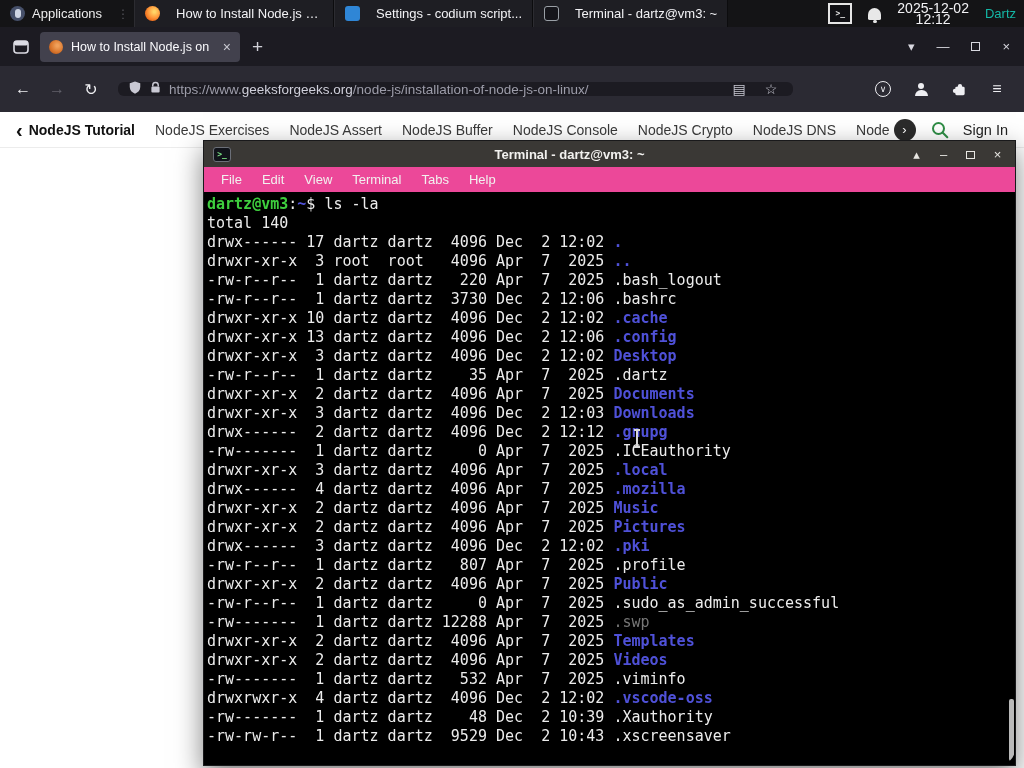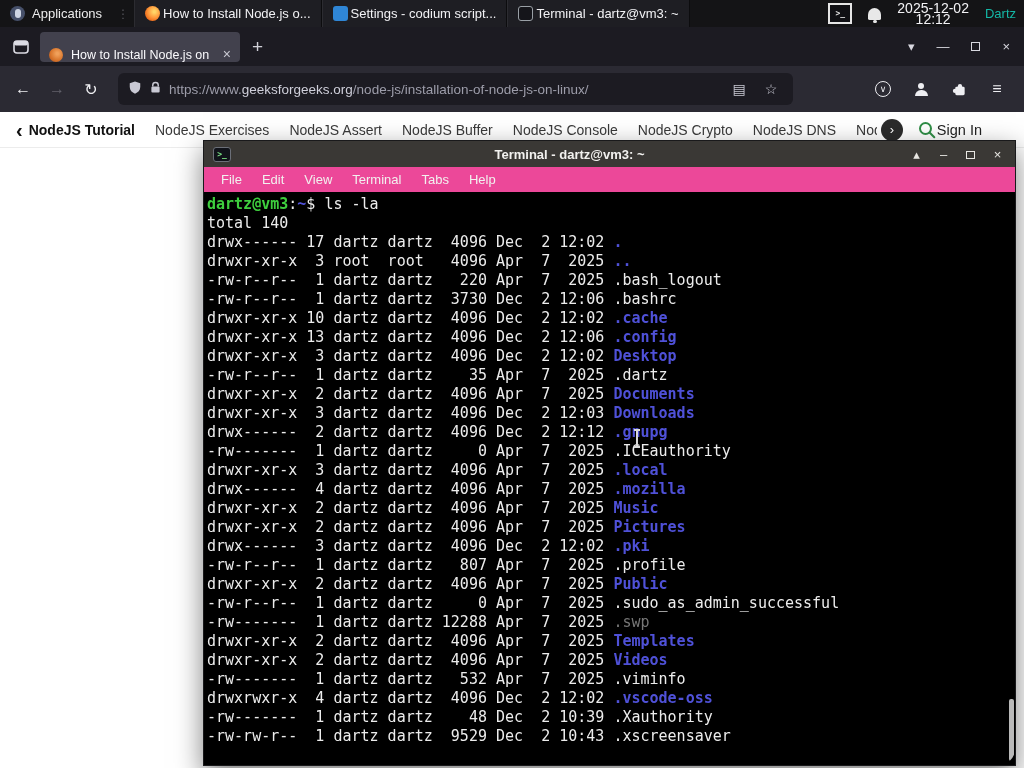--- a/index.html
+++ b/index.html
@@ -6,67 +6,67 @@
   html,body{width:1024px;height:768px;background:#fff;}
   .screen{position:relative;width:1024px;height:768px;overflow:hidden;background:#fff;font-family:"Liberation Sans",sans-serif;}
 
   
   .panel{position:absolute;top:0;left:0;right:0;height:27px;background:#141416;display:flex;align-items:center;color:#ececec;font-size:13px;z-index:40;}
   .apps-btn{display:flex;align-items:center;gap:7px;padding:0 10px;height:100%;}
   .apps-icon{width:15px;height:15px;border-radius:50%;background:#46506a;position:relative;flex:0 0 auto;}
   .apps-icon::after{content:'';position:absolute;left:4.5px;top:3px;width:6px;height:9px;border-radius:3px;background:#cfd6e4;}
   .panel-divider{color:#55555c;font-size:12px;padding:0 5px;}
   .task-list{display:flex;height:100%;}
-  .task-btn{display:flex;align-items:center;gap:3px;padding:0 10px;height:100%;background:#1e1e23;border-left:1px solid #2c2c31;border-right:1px solid #0c0c0e;max-width:200px;}
+  .task-btn{display:flex;align-items:center;gap:16px;padding:0 10px;height:100%;background:#1e1e23;border-left:1px solid #2c2c31;border-right:1px solid #0c0c0e;max-width:200px;}
   .task-label{white-space:nowrap;overflow:hidden;text-overflow:ellipsis;max-width:155px;font-size:13px;color:#f2f2f5;}
   .task-ico{width:15px;height:15px;border-radius:50%;flex:0 0 auto;}
   .task-ico.firefox{background:radial-gradient(circle at 62% 38%,#ffd567 8%,#ff9a3c 45%,#e3590f 85%);}
   .task-ico.codium{border-radius:3px;background:#2f86d6;}
   .task-ico.terminal{border-radius:3px;background:#15151a;border:1px solid #9aa0a6;}
   .panel-right{margin-left:auto;display:flex;align-items:center;gap:16px;padding-right:8px;}
   .tray-term{width:24px;height:21px;border:2px solid #e6e6e6;background:#101014;color:#e6e6e6;font:bold 8px "DejaVu Sans Mono",monospace;display:flex;align-items:center;justify-content:center;}
   .bell{width:13px;height:12px;background:#e8e8e8;border-radius:7px 7px 2px 2px;position:relative;display:inline-block;}
   .bell::after{content:'';position:absolute;left:4.5px;bottom:-3.5px;width:4px;height:3.5px;border-radius:50%;background:#e8e8e8;}
   .clock{font-size:14px;line-height:11px;text-align:center;color:#f2f2f5;}
   .panel-user{font-size:13px;color:#14b8a6;}
 
   
   .browser{position:absolute;top:27px;left:0;width:1024px;bottom:0;background:#fff;}
   .tabbar{height:39px;background:#1c1b22;display:flex;align-items:center;padding:0 8px;color:#dcdce4;}
   .fxview{width:26px;height:26px;display:flex;align-items:center;justify-content:center;border-radius:4px;}
-  .tab{display:flex;align-items:flex-end;gap:8px;width:200px;height:30px;background:#42414d;border-radius:4px;padding:0 9px;margin-left:6px;font-size:12.5px;color:#fbfbfe;}
+  .tab{display:flex;align-items:center;gap:8px;width:200px;height:30px;background:#42414d;border-radius:4px;padding:0 9px;margin-left:6px;font-size:12.5px;color:#fbfbfe;}
   .favicon{width:14px;height:14px;border-radius:50%;background:radial-gradient(circle at 60% 40%,#f0a05a 10%,#d9762c 55%,#b3541a 90%);flex:0 0 auto;}
   .tab-title{flex:1;white-space:nowrap;overflow:hidden;}
   .tab-close{color:#c9c9d2;font-size:14px;padding-left:2px;}
   .newtab{font-size:19px;color:#d0d0d8;padding:0 12px;}
   .tab-right{margin-left:auto;display:flex;align-items:center;gap:22px;padding-right:6px;font-size:13px;color:#d8d8e0;}
   .sq{display:inline-block;width:9px;height:9px;border:1.5px solid #d8d8e0;}
 
   .navbar{height:46px;background:#2b2a33;display:flex;align-items:center;padding:0 8px;gap:4px;}
   .nb-ic{min-width:30px;height:28px;display:flex;align-items:center;justify-content:center;color:#eeeef2;font-size:16px;border-radius:4px;}
   .nb-ic.small{min-width:24px;font-size:14px;color:#c9c9d4;}
   .nb-ic.dim{color:#62616b;}
-  .urlbar{width:675px;height:32px;background:#1c1b22;border-radius:6px;display:flex;align-items:center;gap:8px;padding:0 10px;margin-left:8px;}
+  .urlbar{width:675px;height:14px;background:#1c1b22;border-radius:6px;display:flex;align-items:center;gap:8px;padding:0 10px;margin-left:8px;}
   .url{flex:1;font-size:13.5px;color:#9d9daa;white-space:nowrap;overflow:hidden;}
   .url-domain{color:#cfcfda;}
   .nav-right{margin-left:auto;display:flex;align-items:center;gap:8px;padding-right:4px;}
   .pocket{width:16px;height:16px;border:1.5px solid #eeeef2;border-radius:50%;font-size:9px;display:flex;align-items:center;justify-content:center;color:#eeeef2;}
   .person{width:13px;height:13px;position:relative;display:inline-block;}
   .person::before{content:'';position:absolute;top:0;left:3.5px;width:6px;height:6px;border-radius:50%;background:#eeeef2;}
   .person::after{content:'';position:absolute;bottom:0;left:0;width:13px;height:6px;border-radius:6px 6px 0 0;background:#eeeef2;}
 
   
   .gfg{height:36px;background:#fff;display:flex;align-items:center;padding:0 16px;border-bottom:1px solid #ececec;color:#333;}
   .gfg-back{font-size:20px;font-weight:bold;color:#111;margin-right:6px;line-height:1;}
   .gfg-items{display:flex;align-items:center;gap:20px;overflow:hidden;}
   .nav-item{font-size:14px;color:#3a3a3a;white-space:nowrap;}
   .nav-item.primary{font-weight:bold;color:#111;}
   .gfg-next{margin-left:4px;width:22px;height:22px;border-radius:50%;background:#2b2b2b;color:#fff;display:flex;align-items:center;justify-content:center;font-size:13px;flex:0 0 auto;}
   .gfg-search{margin-left:14px;display:flex;align-items:center;}
-  .gfg-signin{margin-left:auto;margin-right:26px;font-size:14.5px;color:#222;white-space:nowrap;text-align:center;}
+  .gfg-signin{margin-left:auto;font-size:14.5px;color:#222;white-space:nowrap;text-align:center;}
 
   
   .termwin{position:absolute;left:203px;top:140px;width:813px;height:626px;background:#000;border:1px solid #19191b;box-shadow:0 10px 26px rgba(0,0,0,.5);z-index:20;}
   .t-title{height:26px;background:#3a3835;display:flex;align-items:center;padding:0 9px;gap:10px;color:#f2f1ef;}
   .t-ico{width:18px;height:15px;background:#11131a;border:1px solid #6b6f78;border-radius:3px;color:#7ee787;font:bold 8px "DejaVu Sans Mono",monospace;display:flex;align-items:center;justify-content:center;flex:0 0 auto;}
   .t-title-text{flex:1;text-align:center;font-size:13px;font-weight:bold;white-space:nowrap;overflow:hidden;}
   .t-ctrl{color:#e8e7e3;font-size:13px;width:17px;text-align:center;flex:0 0 auto;}
   .sq2{display:inline-block;width:9px;height:8px;border:1.5px solid #e8e7e3;}
   .t-menu{height:25px;background:#ec4899;display:flex;align-items:center;padding:0 7px;}
   .t-menu-item{color:#f2f1ef;font-size:13px;padding:3px 10px;}

